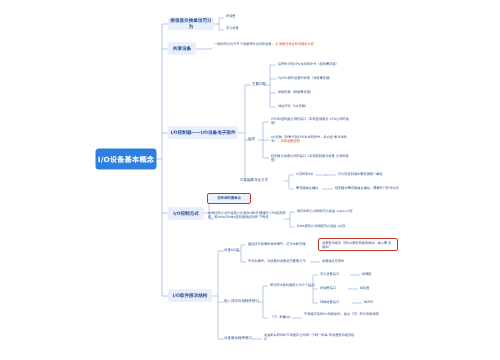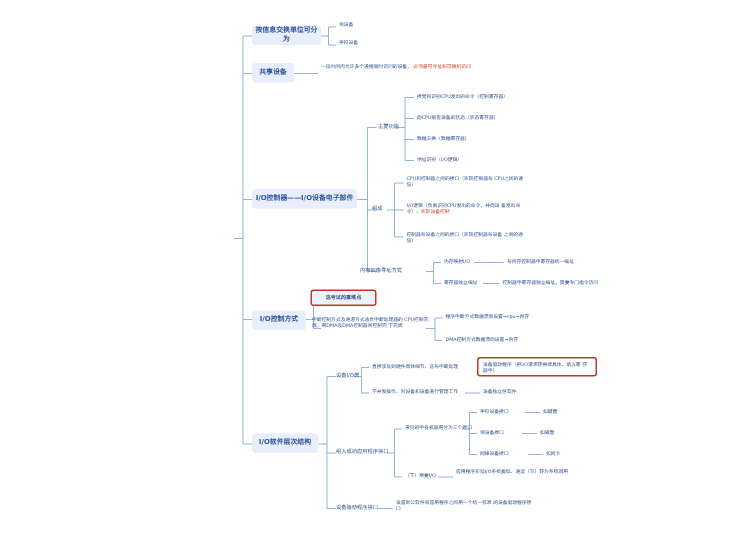--- a/index.html
+++ b/index.html
@@ -155,20 +155,21 @@
       <path d="M350,275 H360"></path>
       <path d="M348,289 H358"></path>
       <path d="M352,303 H362"></path>
 
       <path d="M292,318 H302"></path>
 
       <path d="M252,339 H262"></path>
     </g>
   </svg>
 
+  <div class="node root" style="left:96px;top:149px;width:60px;height:20px;">I/O设备基本概念</div>
 
   <div class="node branch" style="left:168px;top:17px;width:46px;height:13px;">按信息交换单位可分为</div>
   <div class="node leaf" style="left:226px;top:14px;">块设备</div>
   <div class="node leaf" style="left:226px;top:26px;">字符设备</div>
 
   <div class="node branch" style="left:168px;top:42px;width:28px;height:13px;">共享设备</div>
   <div class="node leaf wrap" style="left:214px;top:42px;width:120px;">
     <span>一段时间内允许多个进程同时访问的设备，</span>
     <span class="hl">必须是可寻址和可随机访问</span>
   </div>

